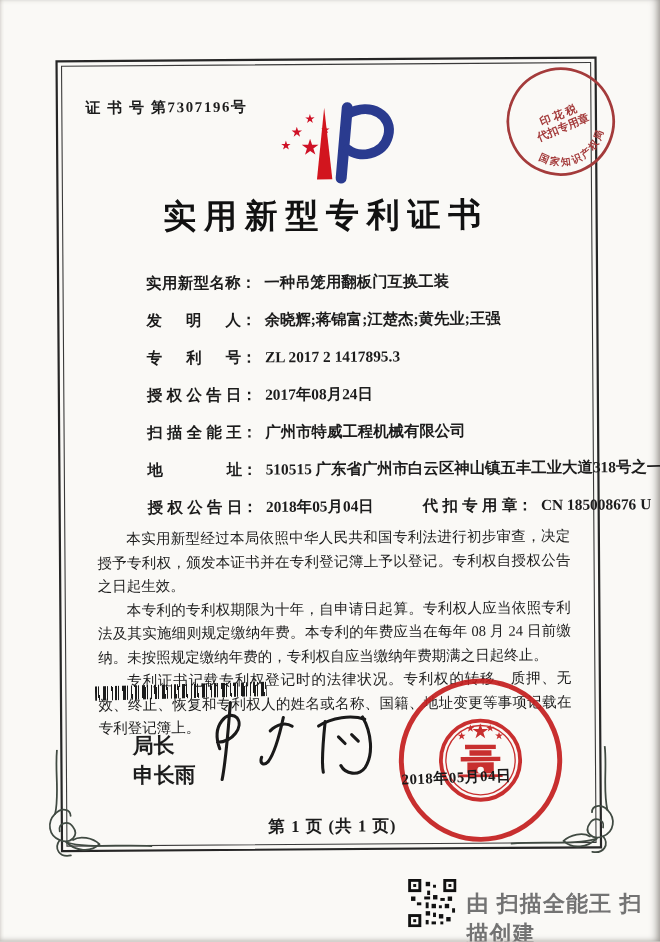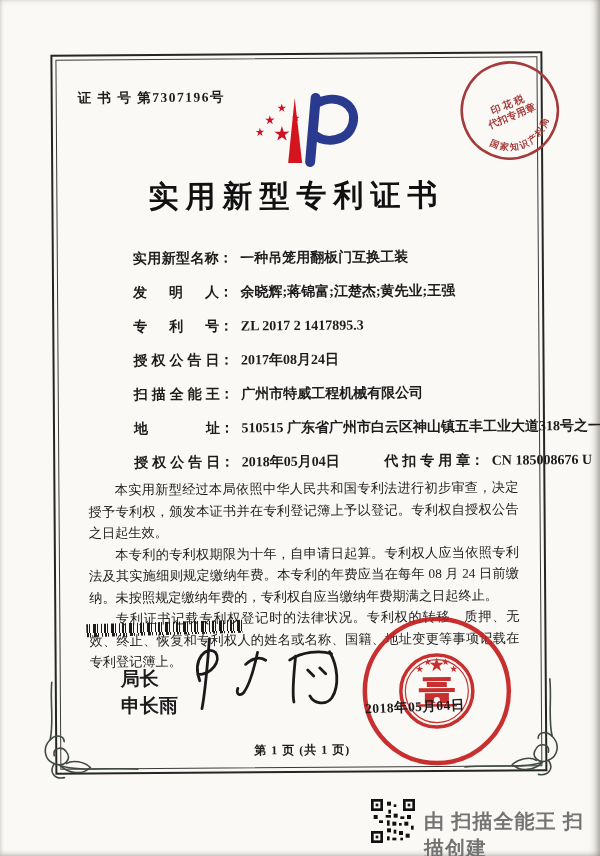--- a/index.html
+++ b/index.html
@@ -40,21 +40,21 @@
       #1b1b1b 7px 10px,transparent 10px 11px,#1b1b1b 11px 12px,transparent 12px 15px,
       #1b1b1b 15px 16px,transparent 16px 18px);
   }
   .director{position:absolute;left:95px;top:664px;font-size:19px;font-weight:bold;line-height:27px;margin-left:24px;}
   .signature{position:absolute;left:160px;top:630px;}
   .seal{position:absolute;left:355px;top:612px;}
   .seal-date{
     position:absolute;left:363px;top:699px;font-size:13.5px;font-weight:bold;
     letter-spacing:0.5px;transform:rotate(-2deg);color:#1a1a1a;
   }
-  .page-footer{position:absolute;left:50%;top:742px;transform:translateX(-50%);font-size:12px;font-weight:bold;letter-spacing:1px;}
+  .page-footer{position:absolute;left:50%;top:742px;transform:translateX(-50%);font-size:15px;font-weight:bold;letter-spacing:1px;}
   .stamp{position:absolute;left:452px;top:52px;}
   .flourish{position:absolute;top:680px;}
   .flourish.left{left:36px;}
   .flourish.right{left:462px;transform:scaleX(-1);}
   .qr{position:absolute;left:371px;top:799px;}
   .scan-note{
     position:absolute;left:424px;top:808px;font-size:20px;font-weight:bold;
     font-family:"Liberation Sans","DejaVu Sans",sans-serif;color:#737373;letter-spacing:1px;
   }
 </style>

